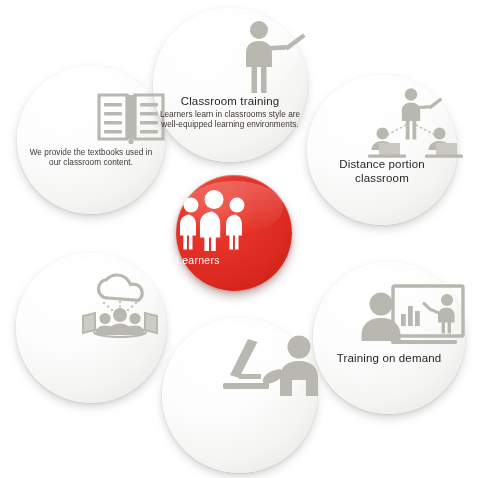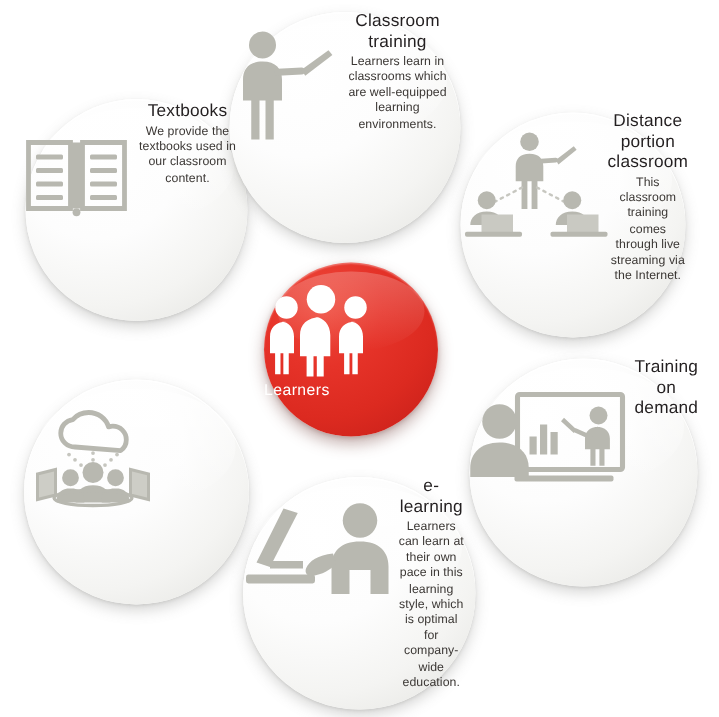--- a/index.html
+++ b/index.html
@@ -19,22 +19,22 @@
   .bubble{
     position:absolute;
     border-radius:50%;
     background:
       radial-gradient(circle at 32% 24%, #ffffff 0%, #fdfdfd 38%, #f4f4f2 68%, #e9e9e6 88%, #e2e2de 100%);
     box-shadow:
       0 4px 9px rgba(120,120,115,0.30),
       0 1px 2px rgba(120,120,115,0.18),
       inset 0 1px 0 rgba(255,255,255,0.95);
     display:flex;
-    flex-direction:row;
-    align-items:flex-start;
+    flex-direction:column;
+    align-items:flex-end;
     box-sizing:border-box;
   }
   .bubble::after{
     content:"";
     position:absolute;
     left:6%;top:4%;width:88%;height:52%;
     border-radius:50%;
     background:linear-gradient(180deg, rgba(255,255,255,0.75), rgba(255,255,255,0));
     pointer-events:none;
   }
@@ -73,21 +73,21 @@
   #bubble-textbooks   {left:17px; top:66px;  width:148px;height:148px;}
   #bubble-textbooks .b-icon{height:62px;margin-top:17px;}
   #bubble-textbooks .b-text{margin-top:2px;}
 
   #bubble-classroom   {left:153px;top:8px;   width:154px;height:154px;}
   #bubble-classroom .b-icon{height:74px;margin-top:13px;}
 
   #bubble-distance    {left:307px;top:75px;  width:150px;height:150px;}
   #bubble-distance .b-icon{height:70px;margin-top:13px;}
 
-  #bubble-ondemand    {left:313px;top:239px; width:152px;height:152px;}
+  #bubble-ondemand    {left:313px;top:262px; width:152px;height:152px;}
   #bubble-ondemand .b-icon{height:70px;margin-top:20px;}
 
   #bubble-elearning   {left:162px;top:318px; width:155px;height:155px;}
   #bubble-elearning .b-icon{height:64px;margin-top:16px;}
 
   #bubble-cloud       {left:16px; top:253px; width:150px;height:150px;}
   #bubble-cloud .b-icon{height:68px;margin-top:17px;}
 
   
   #bubble-learners{
@@ -143,39 +143,38 @@
           <rect x="7" y="41" width="18" height="3.4" rx="1"></rect>
           <rect x="43" y="14" width="18" height="3.4" rx="1"></rect>
           <rect x="43" y="23" width="18" height="3.4" rx="1"></rect>
           <rect x="43" y="32" width="18" height="3.4" rx="1"></rect>
           <rect x="43" y="41" width="18" height="3.4" rx="1"></rect>
           <circle cx="34" cy="52.5" r="2.6"></circle>
         </g>
       </svg>
     </div>
     <div class="b-text">
-      <div class="b-title">Textbooks</div>
       <div class="b-desc">We provide the textbooks used in our classroom content.</div>
     </div>
   </div>
 
   <div class="bubble" id="bubble-classroom">
     <div class="b-icon">
       <svg width="70" height="74" viewBox="0 0 70 74" aria-hidden="true">
         <g fill="#b8b8b0">
           <circle cx="22" cy="9" r="9"></circle>
           <path d="M22 20 c-9 0 -13 5 -13 12 v14 h5.5 v26 h5.5 v-26 h4 v26 h5.5 v-26 h5.5 v-14 c0 -7 -4 -12 -13 -12 z"></path>
           <rect x="30" y="25" width="20" height="4.6" rx="2" transform="rotate(-3 30 25)"></rect>
           <path d="M48 25.5 L66 12.5 l2.6 3.2 L50.5 29.5 z"></path>
         </g>
       </svg>
     </div>
     <div class="b-text">
       <div class="b-title">Classroom training</div>
-      <div class="b-desc">Learners learn in classrooms which are well-equipped learning environments.</div>
+      <div class="b-desc">Learners learn in classrooms style are well-equipped learning environments.</div>
     </div>
   </div>
 
   <div class="bubble" id="bubble-distance">
     <div class="b-icon">
       <svg width="92" height="70" viewBox="0 0 92 70" aria-hidden="true">
         <g fill="#b8b8b0">
 
           <circle cx="46" cy="6.5" r="6.2"></circle>
           <path d="M46 14.5 c-6.4 0 -9.2 3.6 -9.2 8.4 v10 h3.9 v18.5 h3.9 v-18.5 h2.8 v18.5 h3.9 v-18.5 h3.9 v-10 c0 -4.8 -2.8 -8.4 -9.2 -8.4 z"></path>
@@ -195,21 +194,20 @@
           <circle cx="74.5" cy="45.5" r="6"></circle>
           <path d="M74.5 53 c-7 0 -11 4 -11 9 h22 c0 -5 -4 -9 -11 -9 z"></path>
           <path d="M71 55 h21 v12 h-21 z" fill="#c9c9c2"></path>
           <rect x="60" y="66.5" width="38" height="3.3" rx="1.2"></rect>
         </g>
       </svg>
     </div>
     <div class="b-text">
       <div class="b-title">Distance portion
 classroom</div>
-      <div class="b-desc">This classroom training comes through live streaming via the Internet.</div>
     </div>
   </div>
 
   <div class="bubble" id="bubble-ondemand">
     <div class="b-icon">
       <svg width="104" height="68" viewBox="0 0 104 68" aria-hidden="true">
         <g fill="#b8b8b0">
 
           <rect x="32" y="2" width="70" height="50" rx="1.5" fill="none" stroke="#b8b8b0" stroke-width="3.4"></rect>
 
@@ -242,24 +240,20 @@
           <path d="M27 3 L36.5 6 L18 42 L9 39 z"></path>
           <path d="M18 38 h22 v5 h-22 z"></path>
           <rect x="2" y="47" width="46" height="6" rx="1.6"></rect>
 
           <circle cx="78" cy="11" r="11.5"></circle>
           <path d="M78 25 c-13 0 -19 7 -19 16.5 V60 h12 V44 h14 v16 h12 V41.5 C97 32 91 25 78 25 z"></path>
 
           <path d="M60 33 c-10 1 -16 5 -18 10 c-1 3 1 5.5 4 5 c7 -1 12 -4 16 -8 z"></path>
         </g>
       </svg>
-    </div>
-    <div class="b-text">
-      <div class="b-title">e-learning</div>
-      <div class="b-desc">Learners can learn at their own pace in this learning style, which is optimal for company-wide education.</div>
     </div>
   </div>
 
   <div class="bubble" id="bubble-cloud">
     <div class="b-icon">
       <svg width="92" height="66" viewBox="0 0 92 66" aria-hidden="true">
         <g fill="#b8b8b0">
 
           <path d="M30 22 c-5.5 0 -9.5 -4.2 -9.5 -9.2 c0 -4.6 3.4 -8.4 8 -9.1 C30.6 1.3 34.6 -1 39.2 -1 c6.2 0 11.4 4 13.2 9.6 c0.9 -0.3 1.8 -0.5 2.8 -0.5 c5 0 9 4 9 9 c0 3 -1.5 5.7 -3.8 7.3 z" transform="translate(4,4)" fill="none" stroke="#b8b8b0" stroke-width="3.2" stroke-linejoin="round"></path>
 

